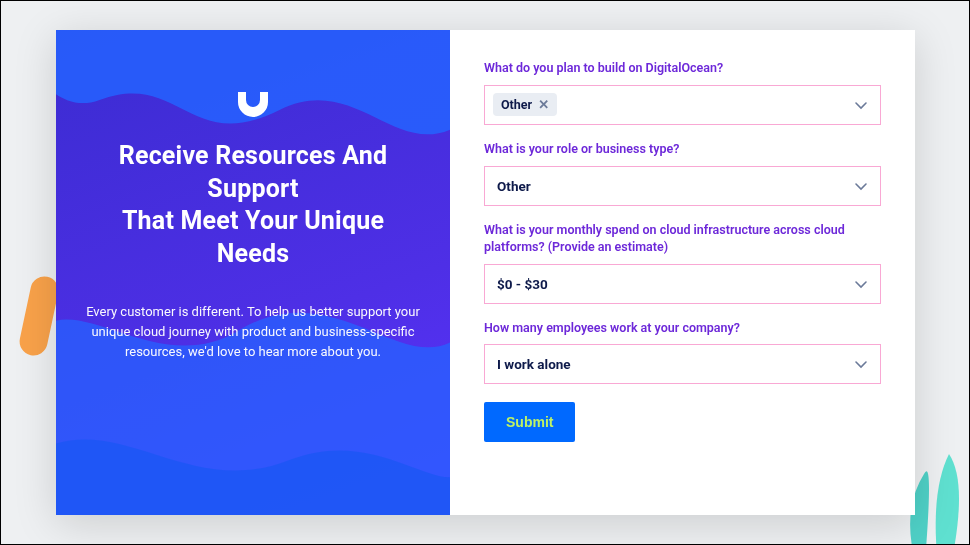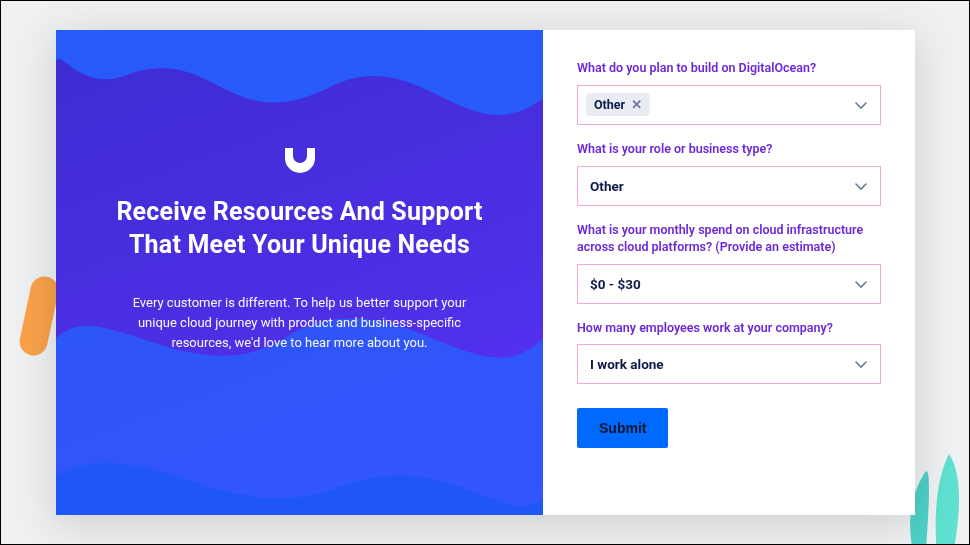--- a/index.html
+++ b/index.html
@@ -26,31 +26,31 @@
   }
   .card {
     position: absolute;
     left: 55px; top: 29px;
     width: 859px; height: 485px;
     background: #fff;
     display: flex;
     box-shadow: 0 8px 40px rgba(0,0,0,0.15);
   }
   .left-panel {
-    width: 487px;
+    width: 394px;
     height: 100%;
     position: relative;
     overflow: hidden;
     background: linear-gradient(160deg, #3b2cd1 0%, #4e2fe6 60%, #5a33ff 100%);
     color: #fff;
     text-align: center;
     display: flex;
     flex-direction: column;
     align-items: center;
-    padding: 104px 30px 0 30px;
+    padding: 48px 30px 0 30px;
   }
   .left-panel svg.wave { position: absolute; left:0; top:0; width:100%; height:100%; z-index: 0; }
   .left-content { position: relative; z-index: 1; display:flex; flex-direction:column; align-items:center; }
   .logo-icon { width: 46px; height: 46px; margin-bottom: 16px; }
   .headline { font-size: 25px; font-weight: 700; line-height: 1.3; letter-spacing: 0.2px; }
   .subtext { font-size: 13px; line-height: 1.55; margin-top: 32px; max-width: 360px; opacity: 0.97; }
   .right-panel {
     flex: 1;
     padding: 30px 34px 0 34px;
     display: flex;
@@ -85,23 +85,23 @@
   }
   .chip-close { font-size: 13px; color: #6b7a99; cursor: pointer; }
   .chevron {
     position: absolute;
     right: 12px;
     top: 50%;
     transform: translateY(-50%);
     width: 14px; height: 14px;
   }
   .submit-btn {
-    margin-top: 8px;
+    margin-top: 2px;
     background: #0069ff;
-    color: #0f172a;
+    color: #bef264;
     border: none;
     padding: 12px 22px;
     font-size: 14px;
     font-weight: 700;
     cursor: pointer;
     align-self: flex-start;
     border-radius: 2px;
   }
 </style>
 </head>

